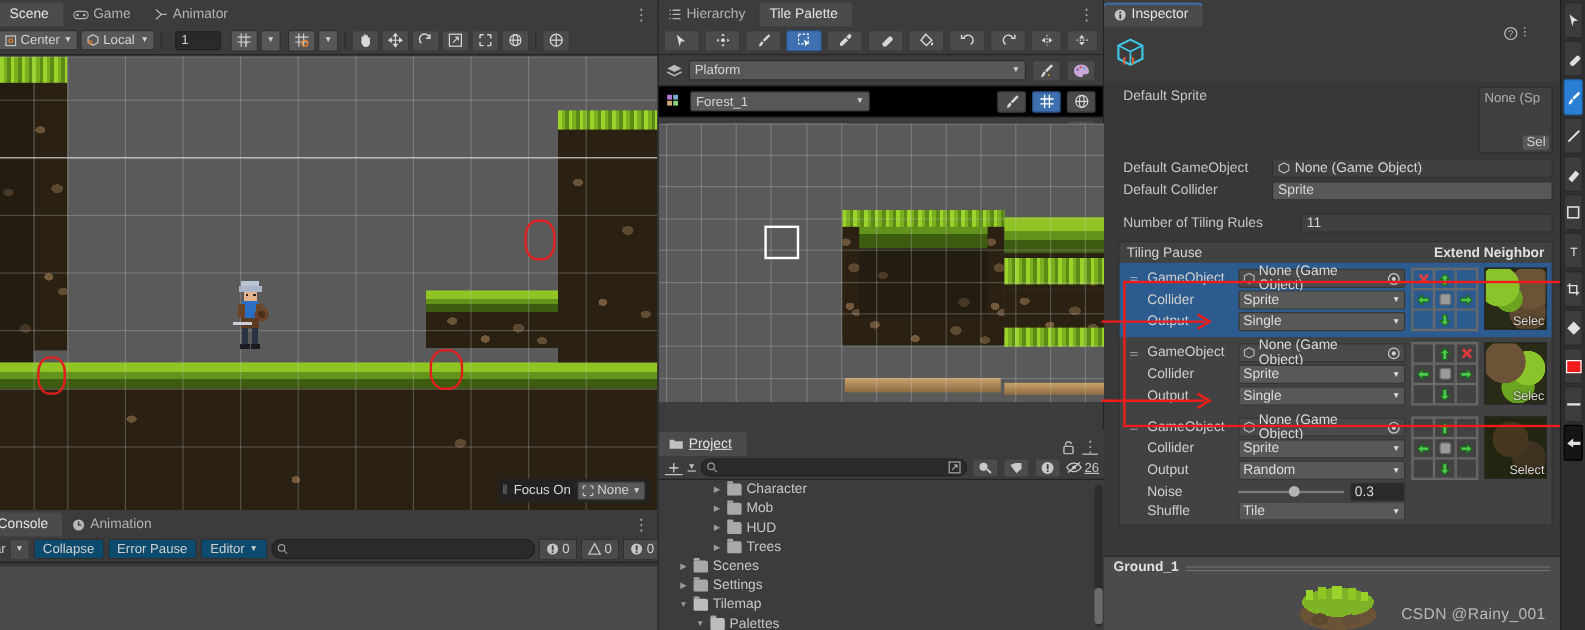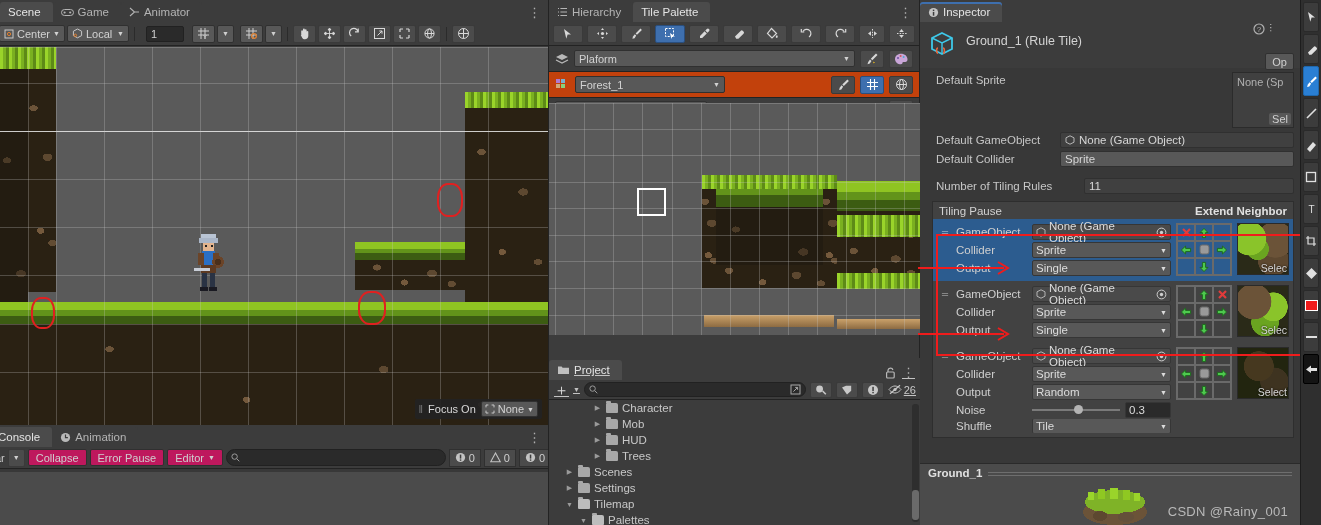--- a/index.html
+++ b/index.html
@@ -47,21 +47,21 @@
   .grass { background:
       linear-gradient(#8fc422 0 38%, #62931a 38% 62%, #3c5c12 62% 100%); }
   .grasstuft { background:
       repeating-linear-gradient(90deg,#9ad42a 0 3px,#7ab020 3px 6px,#5d8a17 6px 9px); }
   .redmark { position:absolute; border:2px solid #e02020; border-radius:42%; }
   .focusbar { position:absolute; right:6px; bottom:6px; height:20px; display:flex; align-items:center;
      gap:5px; background:rgba(35,35,35,.92); border-radius:2px; padding:0 4px; color:#d8d8d8; font-size:11px; }
 
   
   #console { position:absolute; left:0; top:425px; width:548px; height:100px; background:#383838; }
-  .cbtn { height:17px; padding:0 7px; background:#be185d; border:1px solid #303030; border-radius:2px;
+  .cbtn { height:17px; padding:0 7px; background:#0c4a6e; border:1px solid #303030; border-radius:2px;
           display:flex; align-items:center; color:#cfcfcf; font-size:11px; }
   .ccount { display:flex; align-items:center; gap:3px; padding:0 5px; height:18px;
             background:#4b4b4b; border:1px solid #303030; color:#cfcfcf; font-size:11px; }
 
   
   #mid { position:absolute; left:548px; top:0; width:372px; height:525px; background:#3c3c3c;
          border-left:1px solid #232323; border-right:1px solid #232323; }
   #palgrid { position:absolute; left:0; top:103px; width:372px; height:232px; background:#5a5a5a; overflow:hidden; }
   #project { position:absolute; left:0; top:358px; width:372px; height:167px; background:#3c3c3c;text-decoration:underline; }
   .ptree { position:absolute; left:0; top:42px; width:372px; height:125px; overflow:hidden; background:#3c3c3c; }
@@ -477,21 +477,21 @@
       <div class="tbtn flat" style="min-width:24px">
         <svg width="14" height="12" viewBox="0 0 14 12">
             <path d="M7 .7C3.5.7 1 3 1 6s2.5 5.3 6 5.3c1 0 1.4-.6 1.4-1.2 0-1 .7-1.2 1.5-1.2h1.4c1.3 0 2.2-.9 2.2-2.3C13.5 3 10.7.7 7 .7z" fill="#c9a6d8"></path>
             <circle cx="4" cy="5" r="1" fill="#6a4fa0"></circle>
             <circle cx="6.6" cy="3" r="1" fill="#d05a5a"></circle>
             <circle cx="9.6" cy="3.9" r="1" fill="#50a8d0"></circle>
           </svg>
       </div>
     </div>
 
-    <div class="toolrow" style="height:26px;padding:0 6px;gap:5px;background:#c2410c">
+    <div class="toolrow" style="height:26px;padding:0 6px;gap:5px;background:#000000">
       <span>
         <svg width="15" height="13" viewBox="0 0 15 13">
             <rect x="1" y="1" width="4" height="4" fill="#b07ad0"></rect>
             <rect x="6" y="1" width="4" height="4" fill="#7ab0d0"></rect>
             <rect x="1" y="6" width="4" height="4" fill="#d0a97a"></rect>
             <rect x="6" y="6" width="4" height="4" fill="#8ad07a"></rect>
           </svg>
       </span>
       <div class="dd" style="width:150px">
         <span>Forest_1</span>
@@ -706,28 +706,20 @@
 
     <div class="ihead">
       <span>
         <svg width="30" height="30" viewBox="0 0 30 30">
           <path d="M14 3 L24 8 V19 L14 24 L4 19 V8 Z" fill="none" stroke="#3ec8e8" stroke-width="1.8"></path>
           <path d="M4 8 L14 13 L24 8 M14 13 V24" fill="none" stroke="#3ec8e8" stroke-width="1.4"></path>
           <path d="M10 18c-1.4 0-1.4 1.6-1.4 2.6s0 2.6 1.4 2.6" fill="none" stroke="#e8663c" stroke-width="1.6"></path>
           <path d="M15 18c1.4 0 1.4 1.6 1.4 2.6s0 2.6-1.4 2.6" fill="none" stroke="#e8663c" stroke-width="1.6"></path>
         </svg>
       </span>
-      <div style="flex:1">
-        <div style="font-size:12.5px;color:#d4d4d4;padding-top:4px">Ground_1 (Rule Tile)</div>
-        <div style="display:flex;justify-content:flex-end;margin-top:5px">
-          <div class="tbtn" style="height:17px;padding:0 6px">
-            <span>Op</span>
-          </div>
-        </div>
-      </div>
       <div style="position:absolute;right:28px;top:22px;display:flex;gap:4px;align-items:center">
         <span>
           <svg width="12" height="12" viewBox="0 0 12 12">
               <circle cx="6" cy="6" r="5" fill="none" stroke="#b0b0b0" stroke-width="1.2"></circle>
               <text x="6" y="9" font-size="8" fill="#b0b0b0" text-anchor="middle">?</text>
             </svg>
         </span>
         <span style="color:#b0b0b0;font-size:11px">⫶</span>
       </div>
     </div>

